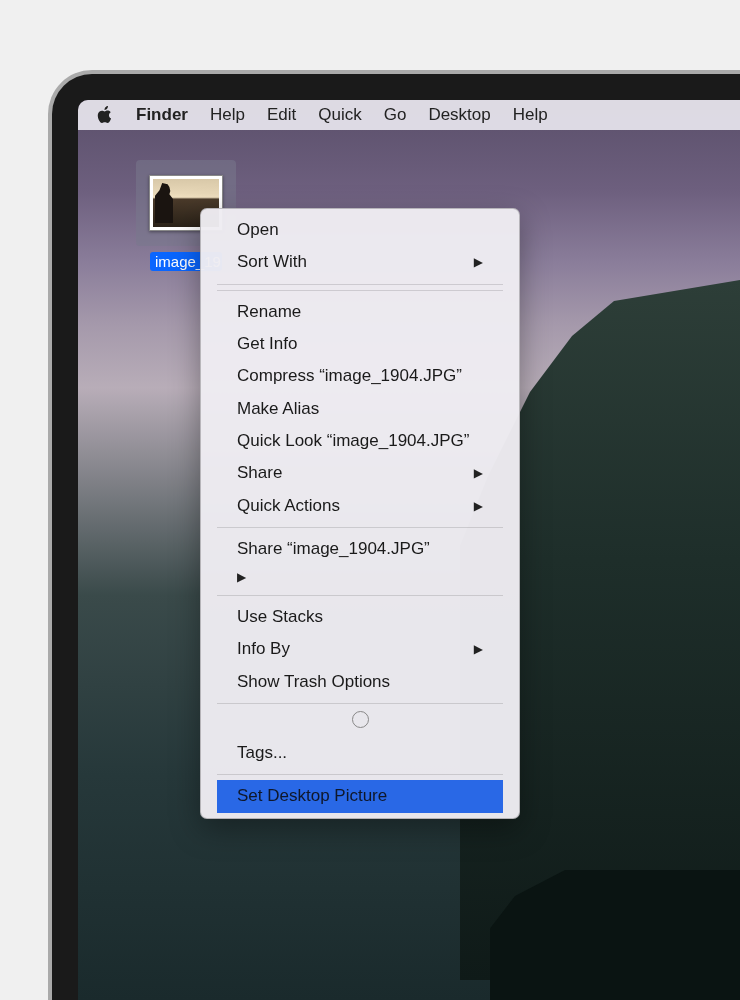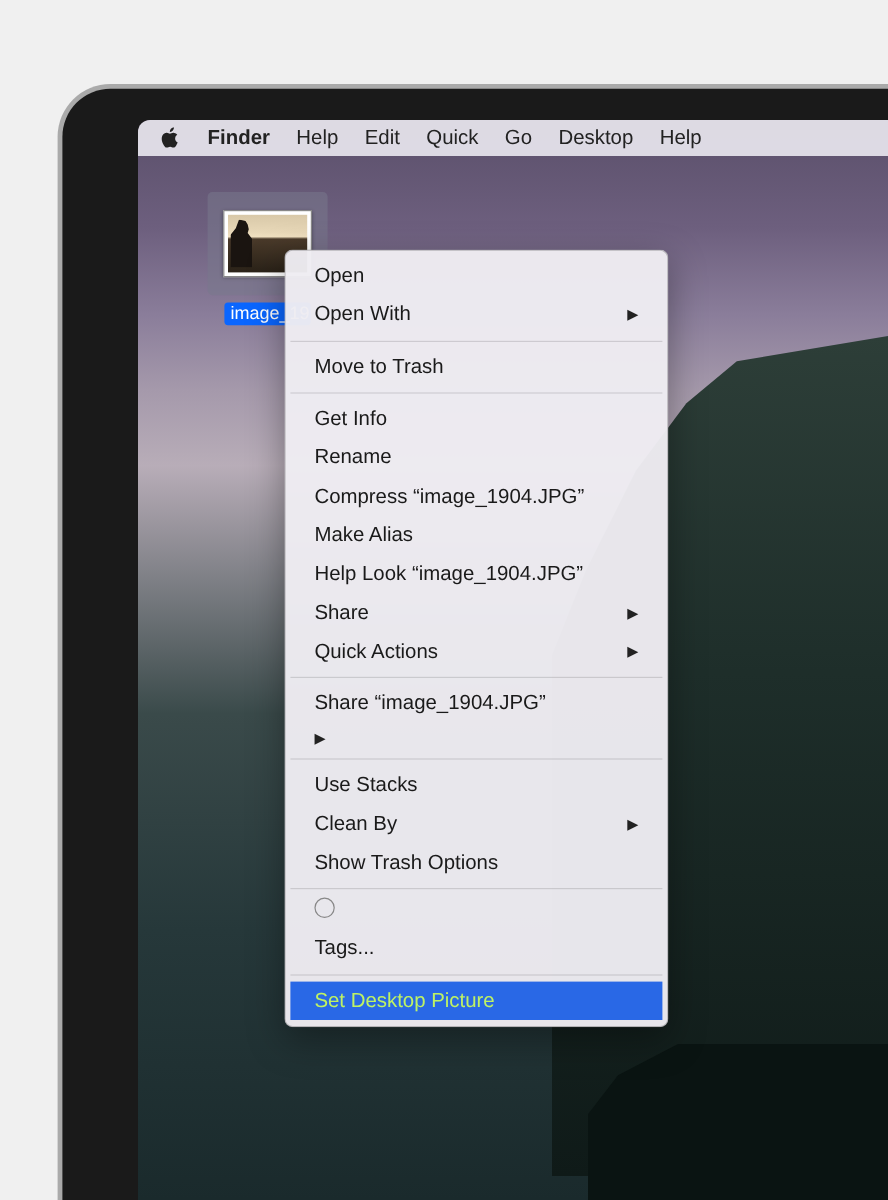--- a/index.html
+++ b/index.html
@@ -34,21 +34,20 @@
       overflow: hidden;
       background: linear-gradient(to bottom,
         #5a4f6a 0%,
         #6d5f7e 10%,
         #8a7d9a 18%,
         #a599ab 25%,
         #b8adb8 32%,
         #3a4a4a 55%,
         #26383a 75%,
         #1a2a2c 100%);
-      margin-left: 37px;
     }
     
     .mountain {
       position: absolute;
       right: 0;
       top: 180px;
       width: 280px;
       height: 700px;
       background: linear-gradient(to bottom, #2d3e38 0%, #1e2e2a 40%, #0f1a18 100%);
       clip-path: polygon(100% 0%, 55% 3%, 40% 8%, 25% 16%, 10% 28%, 0% 38%, 0% 100%, 100% 100%);
@@ -140,35 +139,36 @@
       position: absolute;
       top: 108px;
       left: 122px;
       width: 320px;
       background: rgba(238, 236, 242, 0.97);
       border: 1px solid rgba(0,0,0,0.22);
       border-radius: 7px;
       box-shadow: 0 10px 30px rgba(0,0,0,0.35);
       font-size: 17px;
       color: #1a1a1a;
-      padding: 5px 4px;
+      padding: 5px 16px;
       z-index: 5;
       overflow: hidden;
+      text-align: center;
     }
     .ctx-item {
       padding: 3px 20px;
       display: flex;
       align-items: center;
       justify-content: space-between;
       line-height: 1.55;
       white-space: nowrap;
     }
     .ctx-item.highlight {
       background: #2968e6;
-      color: #bef264;
+      color: #0f172a;
       font-weight: 500;
     }
     .ctx-sep {
       height: 1px;
       background: rgba(0,0,0,0.13);
       margin: 5px 0;
     }
     .arrow {
       font-size: 12px;
       color: #222;
@@ -219,44 +219,41 @@
         </div>
         <div class="icon-label">image_19</div>
       </div>
 
       <div class="context-menu">
 
         <div class="ctx-item">
           <span>Open</span>
         </div>
         <div class="ctx-item">
-          <span>Open With</span>
-          <span class="arrow">▶</span>
-        </div>
-        <div class="ctx-sep"></div>
-
-        <div class="ctx-item">
-          <span>Move to Trash</span>
-        </div>
-        <div class="ctx-sep"></div>
-
+          <span>Sort With</span>
+          <span class="arrow">▶</span>
+        </div>
+        <div class="ctx-sep"></div>
+
+        <div class="ctx-sep"></div>
+
+        <div class="ctx-item">
+          <span>Rename</span>
+        </div>
         <div class="ctx-item">
           <span>Get Info</span>
         </div>
         <div class="ctx-item">
-          <span>Rename</span>
-        </div>
-        <div class="ctx-item">
           <span>Compress “image_1904.JPG”</span>
         </div>
         <div class="ctx-item">
           <span>Make Alias</span>
         </div>
         <div class="ctx-item">
-          <span>Help Look “image_1904.JPG”</span>
+          <span>Quick Look “image_1904.JPG”</span>
         </div>
         <div class="ctx-item">
           <span>Share</span>
           <span class="arrow">▶</span>
         </div>
         <div class="ctx-item">
           <span>Quick Actions</span>
           <span class="arrow">▶</span>
         </div>
         <div class="ctx-sep"></div>
@@ -266,21 +263,21 @@
         </div>
         <div class="ctx-item">
           <span class="arrow">▶</span>
         </div>
         <div class="ctx-sep"></div>
 
         <div class="ctx-item">
           <span>Use Stacks</span>
         </div>
         <div class="ctx-item">
-          <span>Clean By</span>
+          <span>Info By</span>
           <span class="arrow">▶</span>
         </div>
         <div class="ctx-item">
           <span>Show Trash Options</span>
         </div>
         <div class="ctx-sep"></div>
 
         <div class="tag-row">
           <span class="tag-circle"></span>
         </div>

